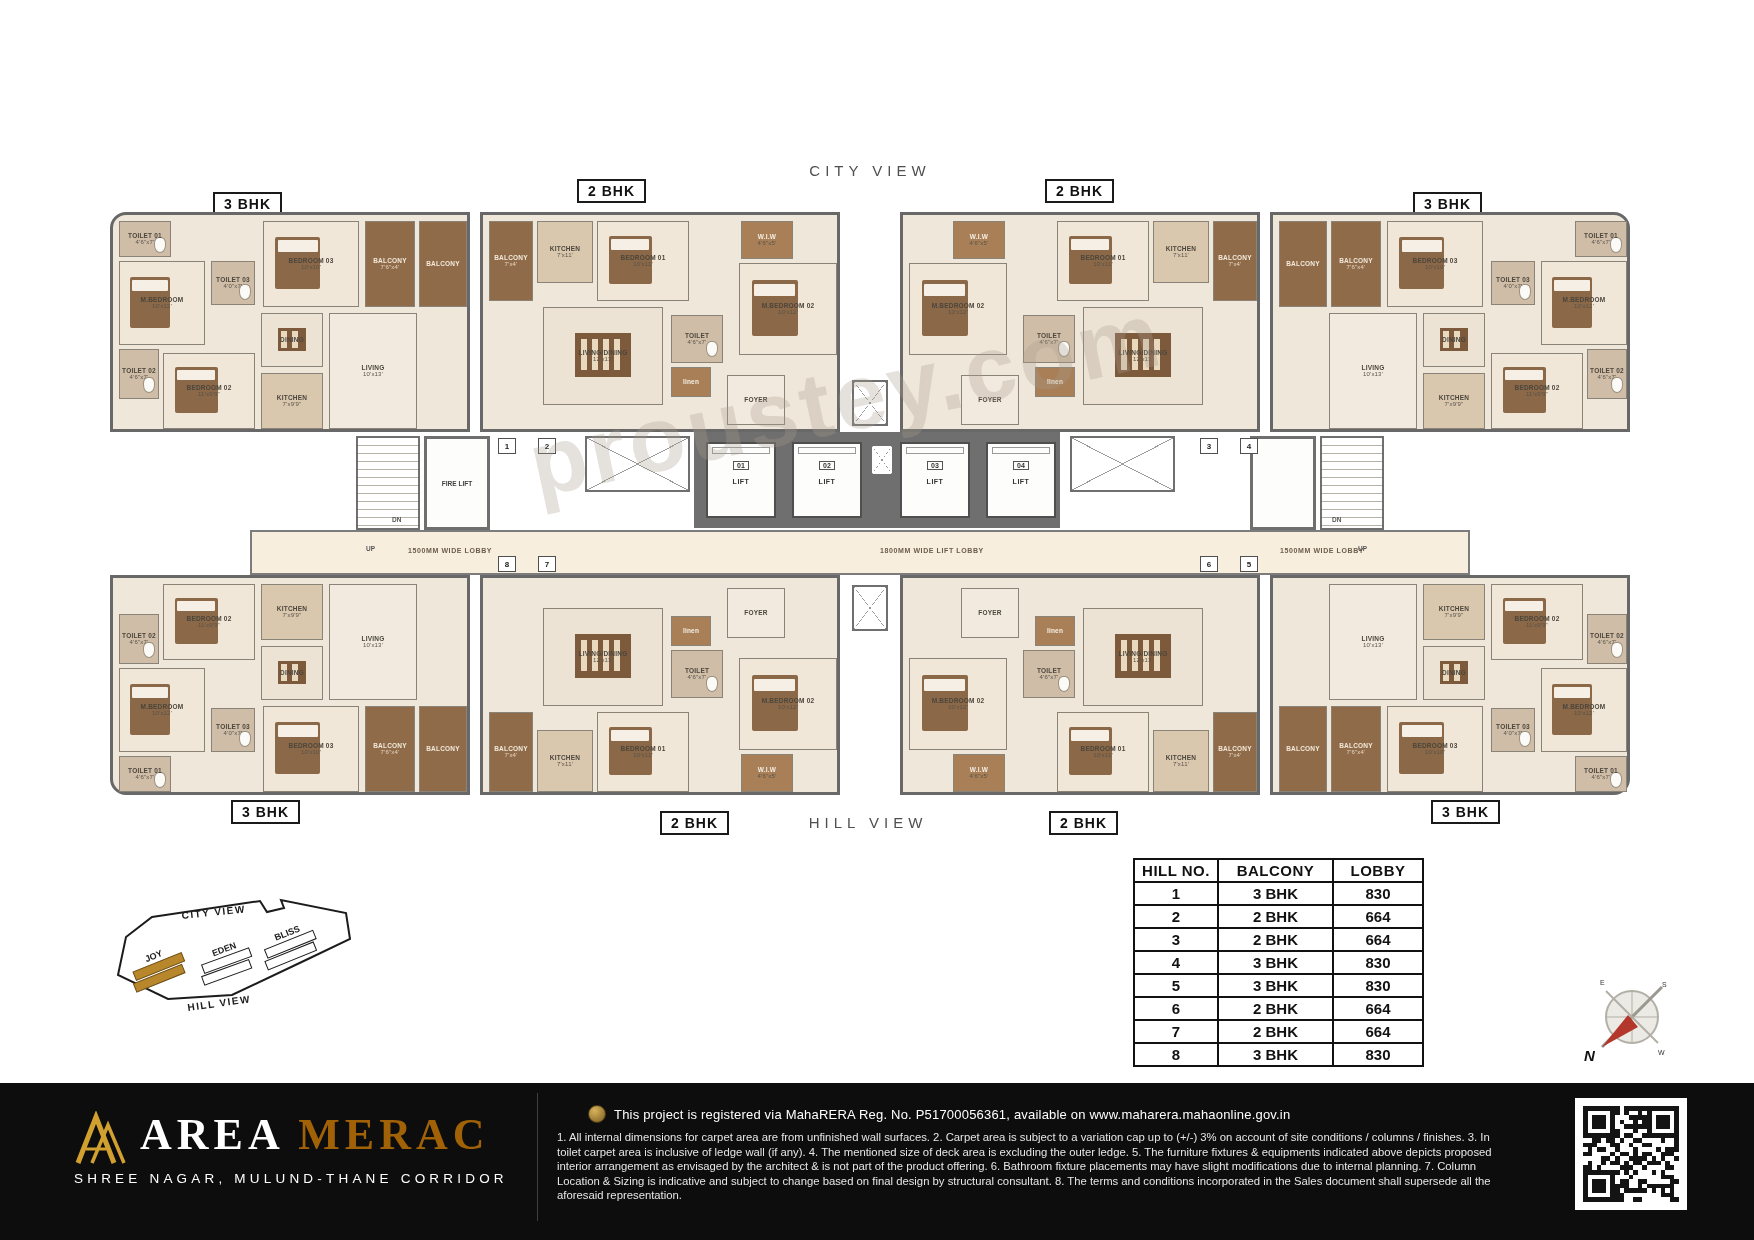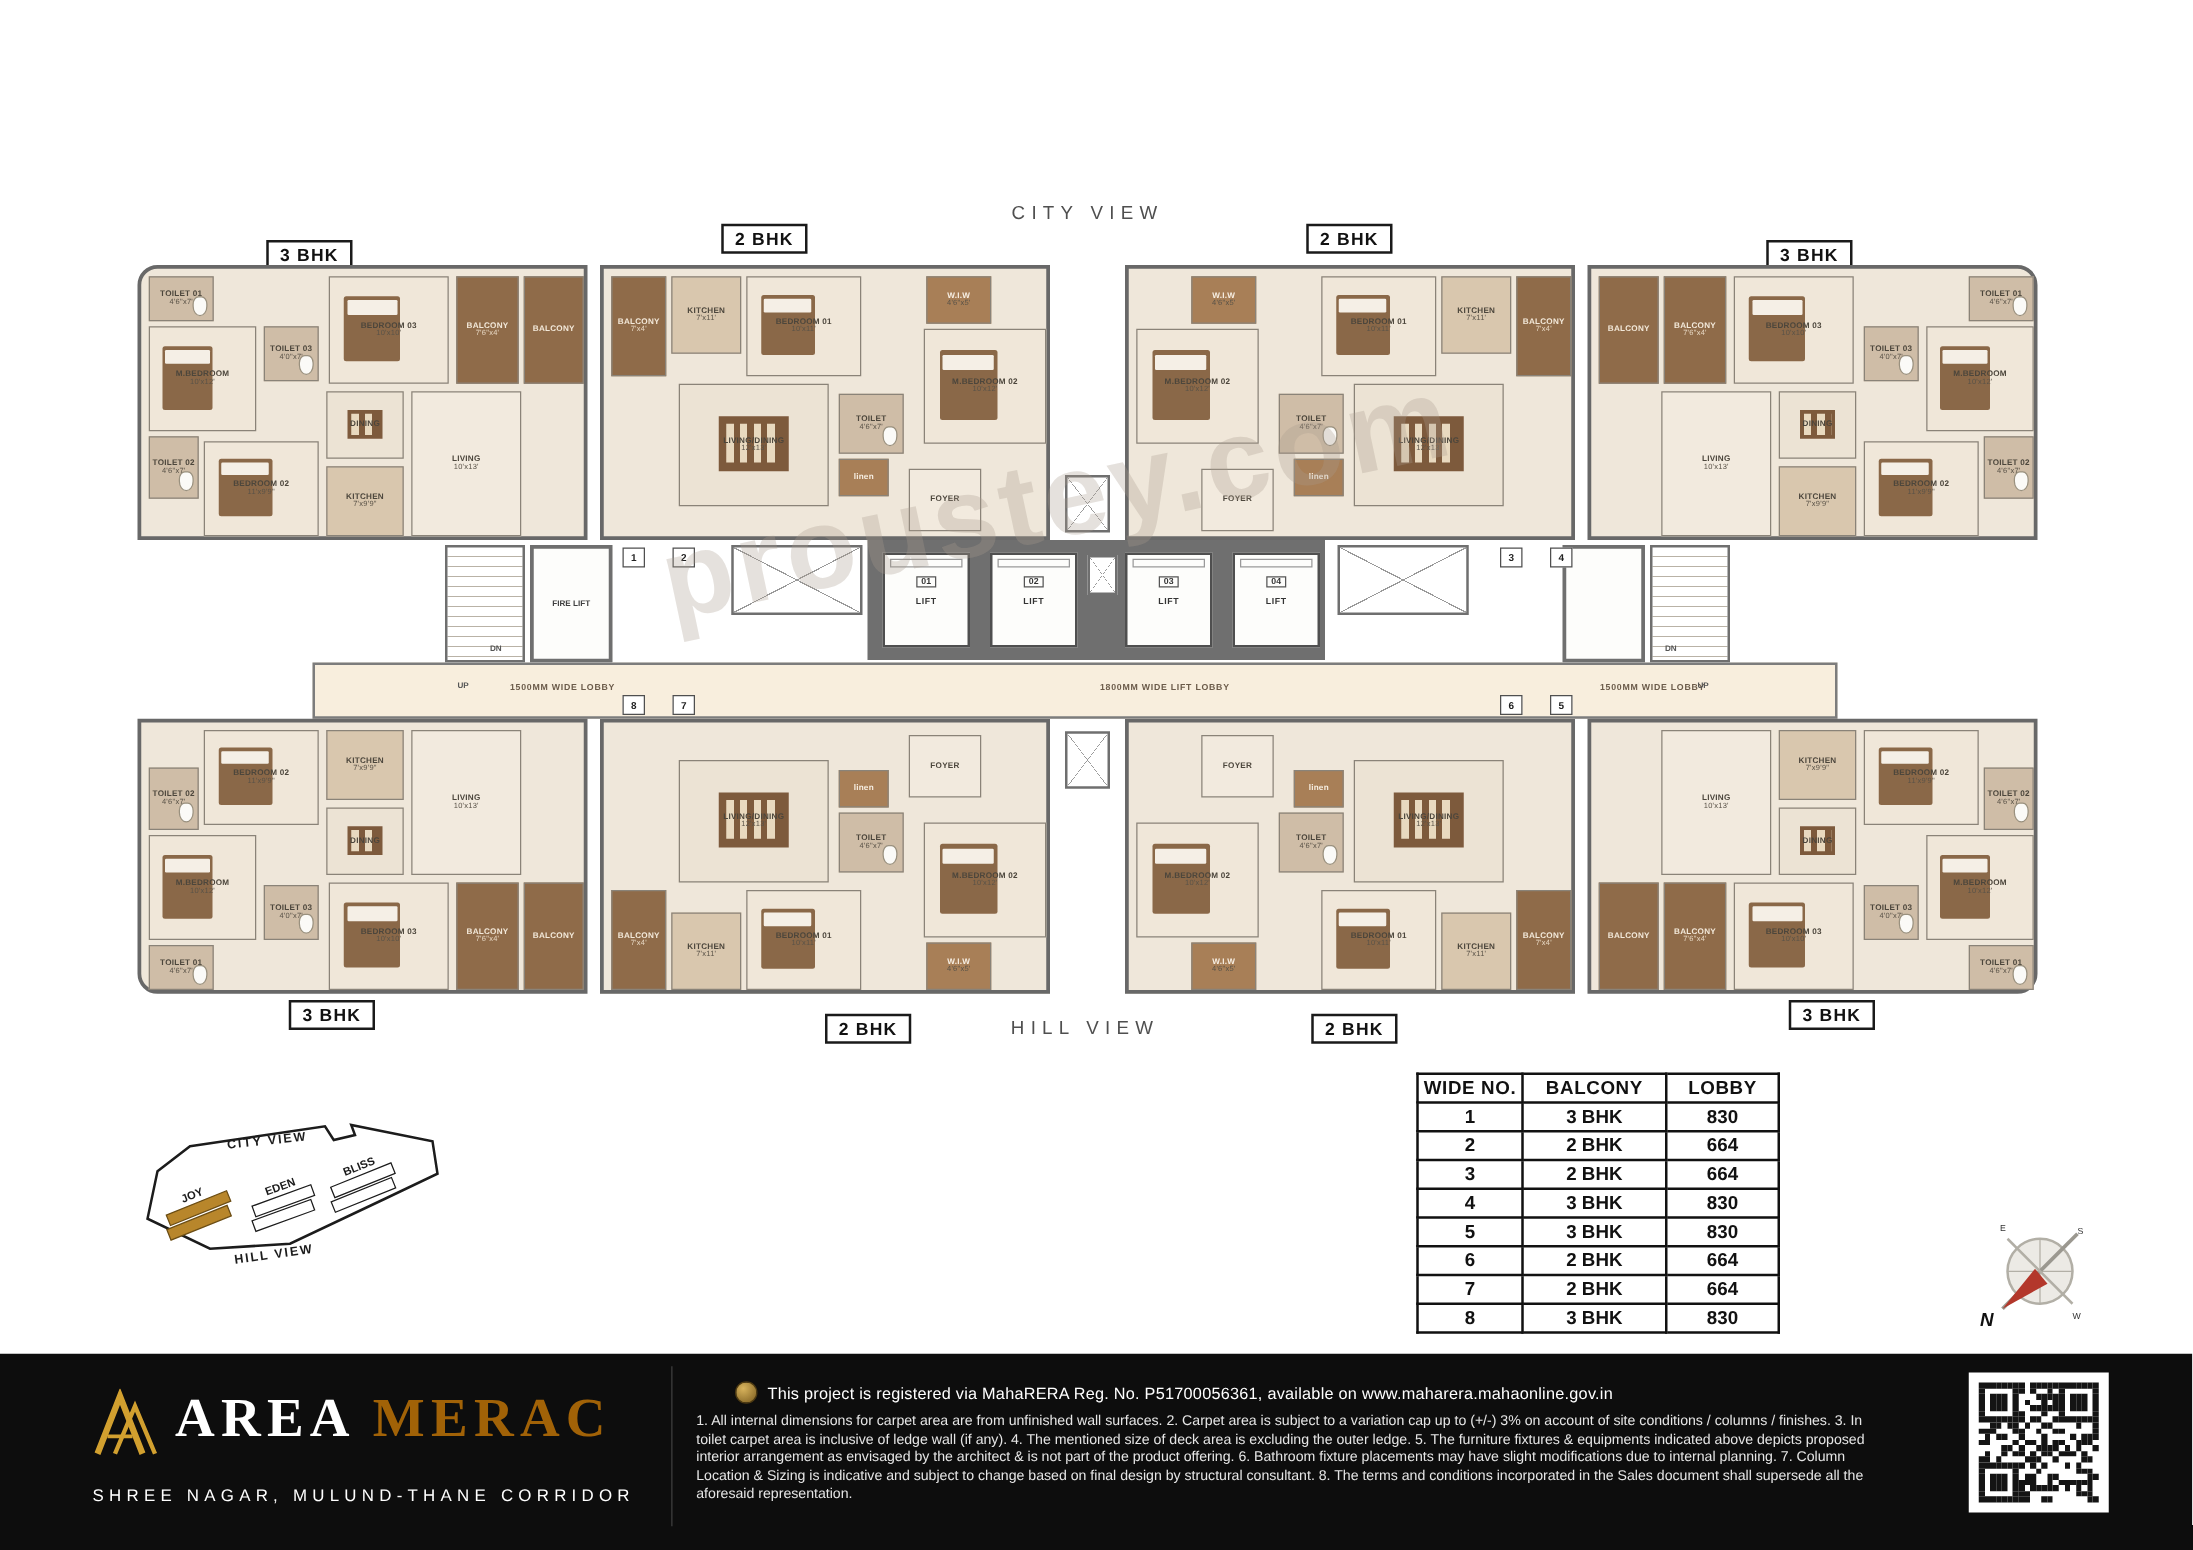--- a/index.html
+++ b/index.html
@@ -75,21 +75,21 @@
   
   #keymap{left:110px;top:895px;z-index:4;}
   #compass{left:1578px;top:965px;z-index:4;}
 
   
   #footer{left:0;top:1083px;width:1754px;height:157px;background:#0d0d0d;z-index:10;}
   #brand-monogram{position:absolute;left:72px;top:28px;}
   #brand-name{position:absolute;left:140px;top:26px;font-family:"Liberation Serif",serif;
               font-size:44px;letter-spacing:5px;font-weight:bold;color:#fff;white-space:nowrap;}
   #brand-name .gold{color:#a16207;}
-  #brand-tagline{position:absolute;left:74px;top:106px;font-size:13.5px;letter-spacing:4.2px;color:#fff;white-space:nowrap;}
+  #brand-tagline{position:absolute;left:74px;top:88px;font-size:13.5px;letter-spacing:4.2px;color:#fff;white-space:nowrap;}
   #footer-divider{position:absolute;left:537px;top:10px;width:1px;height:128px;background:#3f3f3f;}
   #rera-row{position:absolute;left:588px;top:22px;display:flex;align-items:center;gap:8px;}
   #rera-icon{width:16px;height:16px;border-radius:50%;background:radial-gradient(circle at 35% 30%,#d8b35c,#7a5c1f);
              border:1px solid #4d3a12;}
   #rera-text{font-size:13px;color:#fff;letter-spacing:.2px;}
   #disclaimer{position:absolute;left:557px;top:47px;width:940px;font-size:11.3px;line-height:14.6px;color:#e6e6e6;}
   #qr-pad{position:absolute;left:1575px;top:15px;width:112px;height:112px;background:#fff;}
   #qr-grid{position:absolute;left:8px;top:8px;width:96px;height:96px;display:grid;
            grid-template-columns:repeat(21,1fr);grid-template-rows:repeat(21,1fr);background:#fff;}
   #qr-grid div{width:100%;height:100%;} #qr-grid .q{background:#141414;}
@@ -139,21 +139,21 @@
   <div class="updn" style="left:392px;top:516px;">DN</div>
   <div class="updn" style="left:366px;top:545px;">UP</div>
   <div class="updn" style="left:1332px;top:516px;">DN</div>
   <div class="updn" style="left:1358px;top:545px;">UP</div>
 
   <div id="watermark" class="abs">proustey.com</div>
 
   <table id="flat-table" class="abs">
     <thead>
       <tr>
-        <th class="c0">WIDE NO.</th>
+        <th class="c0">HILL NO.</th>
         <th class="c1">BALCONY</th>
         <th class="c2">LOBBY</th>
       </tr>
     </thead>
     <tbody>
         <tr>
           <td class="c0">1</td>
           <td class="c1">3 BHK</td>
           <td class="c2">830</td>
         </tr>

